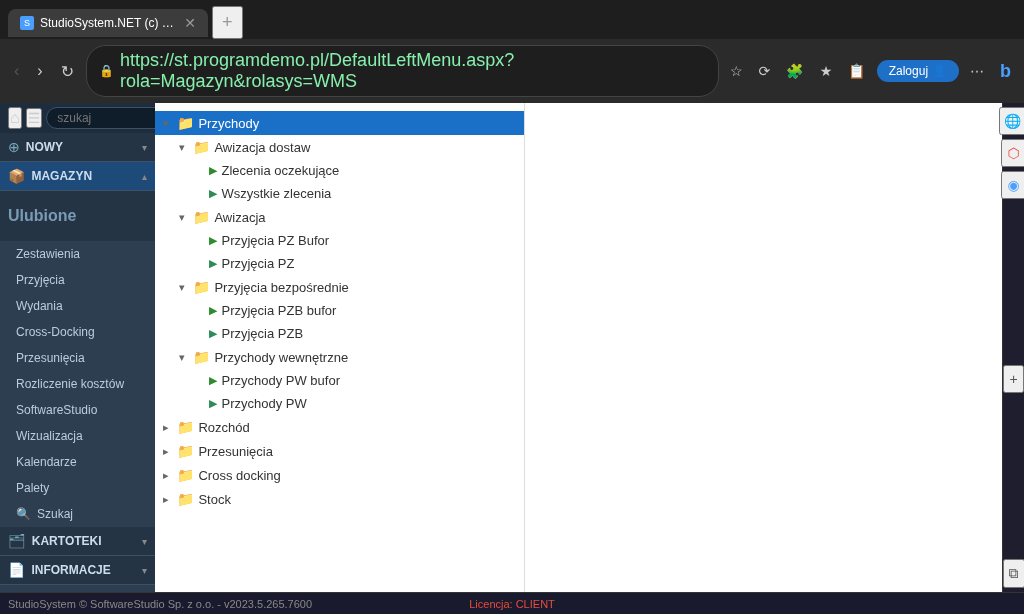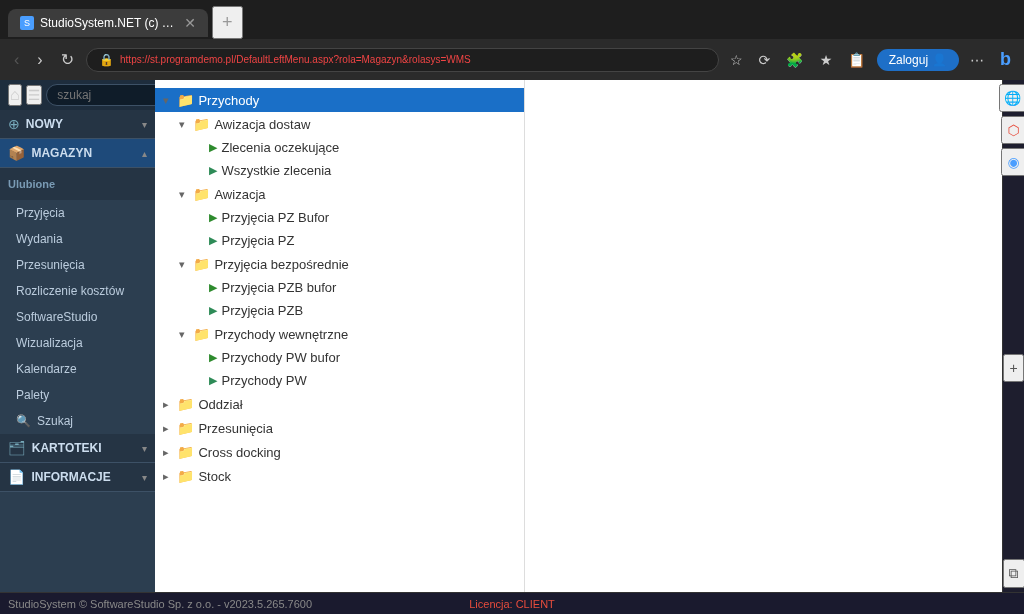--- a/index.html
+++ b/index.html
@@ -13,38 +13,38 @@
     .tab-favicon { width: 14px; height: 14px; background: #4a9eff; border-radius: 2px; display: flex; align-items: center; justify-content: center; font-size: 9px; color: white; flex-shrink: 0; }
     .tab-title { flex: 1; overflow: hidden; text-overflow: ellipsis; white-space: nowrap; font-size: 12px; }
     .tab-close { color: #999; font-size: 14px; cursor: pointer; }
     .new-tab-btn { color: #999; font-size: 18px; padding: 4px 8px; cursor: pointer; }
 
     .browser-nav-bar { display: flex; align-items: center; padding: 6px 8px; gap: 6px; background: #2b2b2b; }
     .nav-btn { color: #ccc; background: none; border: none; cursor: pointer; font-size: 16px; padding: 4px 6px; border-radius: 4px; }
     .nav-btn.disabled { color: #555; cursor: default; }
     .address-bar { flex: 1; background: #1e1e1e; border: 1px solid #444; border-radius: 20px; padding: 4px 12px; color: #ccc; font-size: 12px; display: flex; align-items: center; gap: 6px; }
     .address-bar-icon { color: #888; font-size: 12px; }
-    .address-text { color: #ef4444; font-size: 10px; }
+    .address-text { color: #86efac; font-size: 18px; }
     .nav-icons { display: flex; align-items: center; gap: 6px; }
     .nav-icon-btn { color: #ccc; background: none; border: none; cursor: pointer; font-size: 14px; padding: 4px 5px; }
     .login-btn { background: #1e6fc7; color: white; border: none; border-radius: 14px; padding: 4px 12px; font-size: 12px; cursor: pointer; display: flex; align-items: center; gap: 4px; }
     .bing-btn { color: #4a9eff; font-size: 18px; font-weight: bold; }
 
     
     .app-container { display: flex; flex: 1; overflow: hidden; }
 
     
     .sidebar { width: 155px; background: #2c3e50; color: #ccc; display: flex; flex-direction: column; flex-shrink: 0; overflow: hidden; }
 
     .sidebar-nav { flex: 1; overflow-y: auto; }
     .sidebar-nav::-webkit-scrollbar { width: 4px; }
     .sidebar-nav::-webkit-scrollbar-track { background: #2c3e50; }
     .sidebar-nav::-webkit-scrollbar-thumb { background: #4a6278; border-radius: 2px; }
 
-    .nav-group-label { padding: 10px 8px; font-size: 11px; color: #7a9bb5; font-weight: 600; background: #253444; }
+    .nav-group-label { padding: 16px 8px; font-size: 16px; color: #7a9bb5; font-weight: 600; background: #253444; }
     .nav-item { padding: 6px 8px 6px 16px; cursor: pointer; color: #bcd; font-size: 12px; white-space: nowrap; overflow: hidden; text-overflow: ellipsis; }
 
     .sidebar-section-row { display: flex; align-items: center; padding: 6px 8px; cursor: pointer; background: #253444; border-bottom: 1px solid #3d5166; }
     .ss-icon { font-size: 14px; color: #7ab; margin-right: 6px; }
     .ss-label { font-size: 12px; font-weight: 600; color: #cde; text-transform: uppercase; flex: 1; }
     .ss-arrow { color: #888; font-size: 10px; }
 
     
     .main-content { flex: 1; display: flex; flex-direction: column; overflow: hidden; }
 
@@ -138,24 +138,30 @@
       <span class="ss-icon">📦</span>
       <span class="ss-label">MAGAZYN</span>
       <span class="ss-arrow">▴</span>
     </div>
 
     <div class="sidebar-nav">
       <div class="nav-group-label">
         <span>Ulubione</span>
       </div>
       <div class="nav-item">
+        <span>Zestawienia</span>
+      </div>
+      <div class="nav-item">
         <span>Przyjęcia</span>
       </div>
       <div class="nav-item">
         <span>Wydania</span>
+      </div>
+      <div class="nav-item">
+        <span>Cross-Docking</span>
       </div>
       <div class="nav-item">
         <span>Przesunięcia</span>
       </div>
       <div class="nav-item">
         <span>Rozliczenie kosztów</span>
       </div>
       <div class="nav-item">
         <span>SoftwareStudio</span>
       </div>
@@ -254,21 +260,21 @@
               <span class="tree-label">Przychody PW bufor</span>
             </div>
             <div class="tree-item" style="padding-left: 40px;">
               <span class="tree-toggle"></span>
               <span style="margin-right: 4px; font-size: 11px; color: rgb(46, 139, 87);">▶</span>
               <span class="tree-label">Przychody PW</span>
             </div>
             <div class="tree-item" style="padding-left: 8px;">
               <span class="tree-toggle">▸</span>
               <span style="margin-right: 4px; font-size: 14px; color: rgb(90, 143, 199);">📁</span>
-              <span class="tree-label">Oddział</span>
+              <span class="tree-label">Rozchód</span>
             </div>
             <div class="tree-item" style="padding-left: 8px;">
               <span class="tree-toggle">▸</span>
               <span style="margin-right: 4px; font-size: 14px; color: rgb(90, 143, 199);">📁</span>
               <span class="tree-label">Przesunięcia</span>
             </div>
             <div class="tree-item" style="padding-left: 8px;">
               <span class="tree-toggle">▸</span>
               <span style="margin-right: 4px; font-size: 14px; color: rgb(90, 143, 199);">📁</span>
               <span class="tree-label">Cross docking</span>

